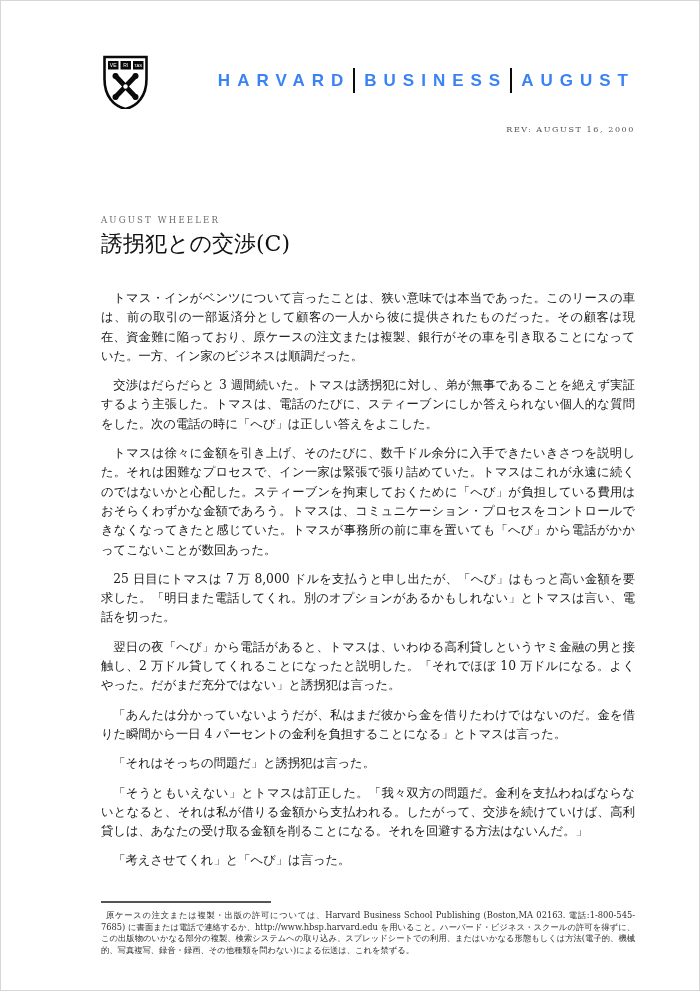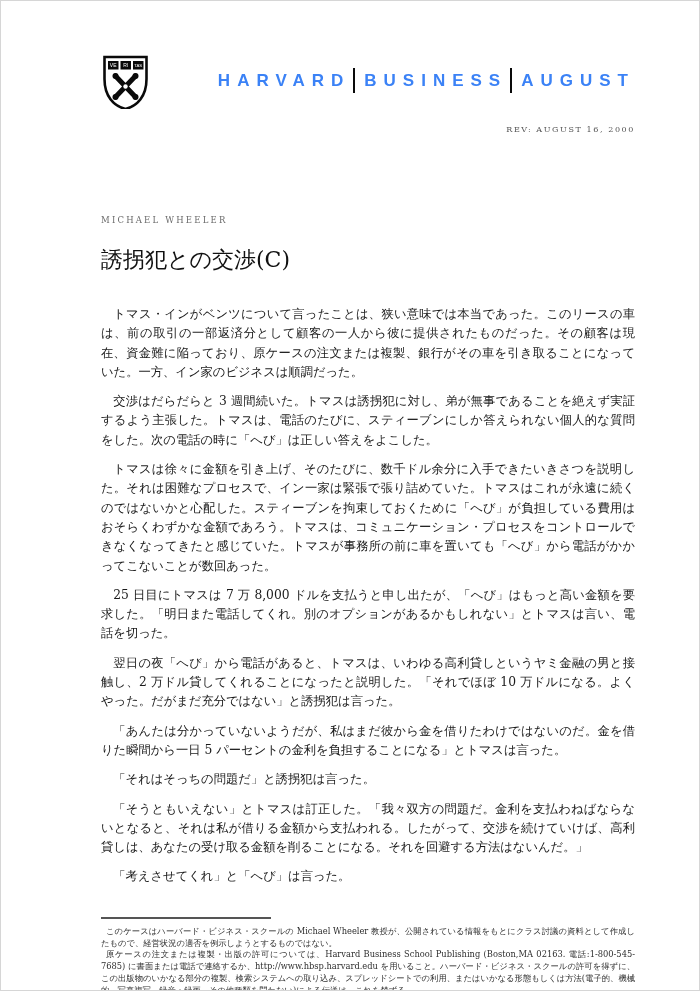--- a/index.html
+++ b/index.html
@@ -47,21 +47,21 @@
     font-family:"DejaVu Serif", serif;
     font-size:8px;letter-spacing:1.6px;color:#555;margin-top:3px;
   }
 
   
   .author{
     margin-top:80px;
     font-size:8.5px;letter-spacing:2.2px;color:#6a6a6a;
   }
   .title{
-    margin-top:20px;
+    margin-top:4px;
     font-size:22px;
     font-weight:400;
     color:#111;
   }
 
   
   .body-text{margin-top:30px;font-size:12.3px;line-height:1.57;text-align:justify;}
   .body-text p{margin:0 0 10px 0;text-indent:1em;}
 
   
@@ -103,38 +103,37 @@
         <span>BUSINESS</span>
         <span class="wm-bar"></span>
         <span>AUGUST</span>
       </div>
     </div>
 
     <div class="docnum-block">
       <div class="revline">REV: AUGUST 16, 2000</div>
     </div>
 
-    <div class="author">MICHAEL WHEELER</div>
+    <div class="author">AUGUST WHEELER</div>
     <h1 class="title">誘拐犯との交渉(C)</h1>
 
     <div class="body-text">
         <p>トマス・インがベンツについて言ったことは、狭い意味では本当であった。このリースの車は、前の取引の一部返済分として顧客の一人から彼に提供されたものだった。その顧客は現在、資金難に陥っており、原ケースの注文または複製、銀行がその車を引き取ることになっていた。一方、イン家のビジネスは順調だった。</p>
         <p>交渉はだらだらと 3 週間続いた。トマスは誘拐犯に対し、弟が無事であることを絶えず実証するよう主張した。トマスは、電話のたびに、スティーブンにしか答えられない個人的な質問をした。次の電話の時に「へび」は正しい答えをよこした。</p>
         <p>トマスは徐々に金額を引き上げ、そのたびに、数千ドル余分に入手できたいきさつを説明した。それは困難なプロセスで、イン一家は緊張で張り詰めていた。トマスはこれが永遠に続くのではないかと心配した。スティーブンを拘束しておくために「へび」が負担している費用はおそらくわずかな金額であろう。トマスは、コミュニケーション・プロセスをコントロールできなくなってきたと感じていた。トマスが事務所の前に車を置いても「へび」から電話がかかってこないことが数回あった。</p>
         <p>25 日目にトマスは 7 万 8,000 ドルを支払うと申し出たが、「へび」はもっと高い金額を要求した。「明日また電話してくれ。別のオプションがあるかもしれない」とトマスは言い、電話を切った。</p>
         <p>翌日の夜「へび」から電話があると、トマスは、いわゆる高利貸しというヤミ金融の男と接触し、2 万ドル貸してくれることになったと説明した。「それでほぼ 10 万ドルになる。よくやった。だがまだ充分ではない」と誘拐犯は言った。</p>
-        <p>「あんたは分かっていないようだが、私はまだ彼から金を借りたわけではないのだ。金を借りた瞬間から一日 5 パーセントの金利を負担することになる」とトマスは言った。</p>
+        <p>「あんたは分かっていないようだが、私はまだ彼から金を借りたわけではないのだ。金を借りた瞬間から一日 4 パーセントの金利を負担することになる」とトマスは言った。</p>
         <p>「それはそっちの問題だ」と誘拐犯は言った。</p>
         <p>「そうともいえない」とトマスは訂正した。「我々双方の問題だ。金利を支払わねばならないとなると、それは私が借りる金額から支払われる。したがって、交渉を続けていけば、高利貸しは、あなたの受け取る金額を削ることになる。それを回避する方法はないんだ。」</p>
         <p>「考えさせてくれ」と「へび」は言った。</p>
       </div>
 
     <div class="footnote">
       <hr class="fn-rule">
       <div class="fn-text">
-          <p>このケースはハーバード・ビジネス・スクールの Michael Wheeler 教授が、公開されている情報をもとにクラス討議の資料として作成したもので、経営状況の適否を例示しようとするものではない。</p>
           <p>原ケースの注文または複製・出版の許可については、Harvard Business School Publishing (Boston,MA 02163. 電話:1-800-545-7685) に書面または電話で連絡するか、http://www.hbsp.harvard.edu を用いること。ハーバード・ビジネス・スクールの許可を得ずに、この出版物のいかなる部分の複製、検索システムへの取り込み、スプレッドシートでの利用、またはいかなる形態もしくは方法(電子的、機械的、写真複写、録音・録画、その他種類を問わない)による伝送は、これを禁ずる。</p>
         </div>
 
     </div>
 
   </div>
 </div>
 
 </body></html>

